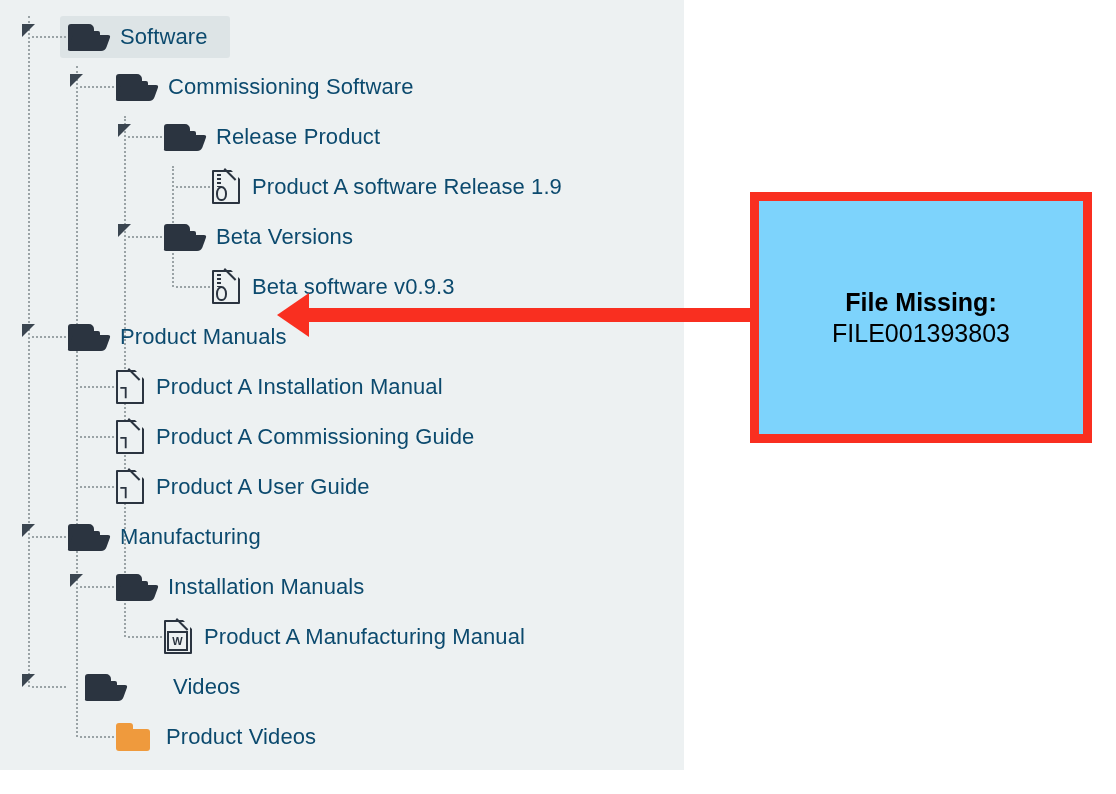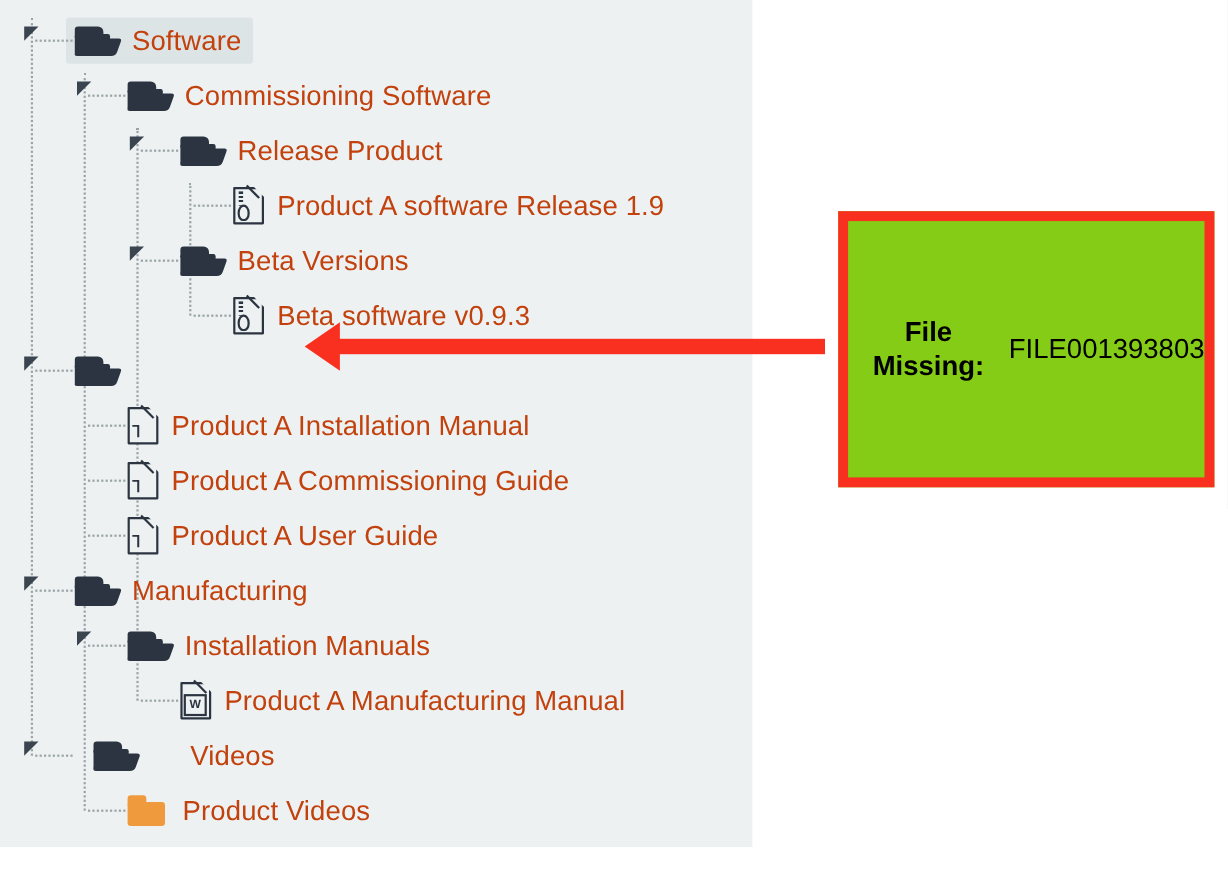--- a/index.html
+++ b/index.html
@@ -7,21 +7,21 @@
     width:1116px;height:794px;background:#ffffff;
     font-family:"Liberation Sans",sans-serif;
     position:relative;overflow:hidden;
   }
   #tree-panel{
     position:absolute;left:0;top:0;width:684px;height:770px;
     background:#edf1f2;
   }
   .row{position:absolute;left:0;height:50px;display:flex;align-items:center;}
   .node-label{
-    font-size:25px;color:#c2410c;white-space:nowrap;
+    font-size:22px;color:#0c4a6e;white-space:nowrap;
     letter-spacing:.1px;
   }
   .row.selected .hl{
     position:absolute;left:-8px;top:4px;height:42px;
     background:#dde4e6;border-radius:3px;z-index:0;
   }
   .icon{position:relative;z-index:2;display:inline-block;flex:0 0 auto;}
   .node-label{position:relative;z-index:2;}
 
   
@@ -105,24 +105,24 @@
   
   .w-glyph{
     position:absolute;left:3px;bottom:3px;
     width:17px;height:16px;border:2px solid #2b3440;
     display:flex;align-items:center;justify-content:center;
     font-size:11px;font-weight:bold;color:#2b3440;line-height:1;
   }
 
   
   #callout{
-    position:absolute;background:#84cc16;
+    position:absolute;background:#7dd3fc;
     border:9px solid #f92f20;box-sizing:border-box;
-    display:flex;flex-direction:row;align-items:center;
-    justify-content:center;z-index:6;margin-left:12px;
+    display:flex;flex-direction:column;align-items:center;
+    justify-content:center;z-index:6;
   }
   #callout .line{
     font-size:25px;color:#000;line-height:1.22;text-align:center;
     font-family:"Liberation Sans",sans-serif;
   }
   #callout .line.bold{font-weight:bold;}
 
   
   #arrow-shaft{
     position:absolute;background:#f92f20;z-index:5;
@@ -207,20 +207,21 @@
         <span class="node-label" style="margin-left:12px;text-align:right;">Beta software v0.9.3</span>
       </div>
       <div class="hstub" style="left:32px;top:336px;width:34px;"></div>
       <div class="toggle" style="left:22px;top:324px;"></div>
       <div class="row" style="top:312px;left:68px;">
         <span class="icon folder-open">
           <span class="back"></span>
           <span class="body"></span>
           <span class="front"></span>
         </span>
+        <span class="node-label" style="margin-left:12px;">Product Manuals</span>
       </div>
       <div class="hstub" style="left:80px;top:386px;width:34px;"></div>
       <div class="row" style="top:362px;left:116px;">
         <span class="icon doc">
           <span class="page"></span>
           <span class="fold"></span>
           <span class="foldline"></span>
           <span class="pdf-glyph">⅂</span>
         </span>
         <span class="node-label" style="margin-left:12px;">Product A Installation Manual</span>

